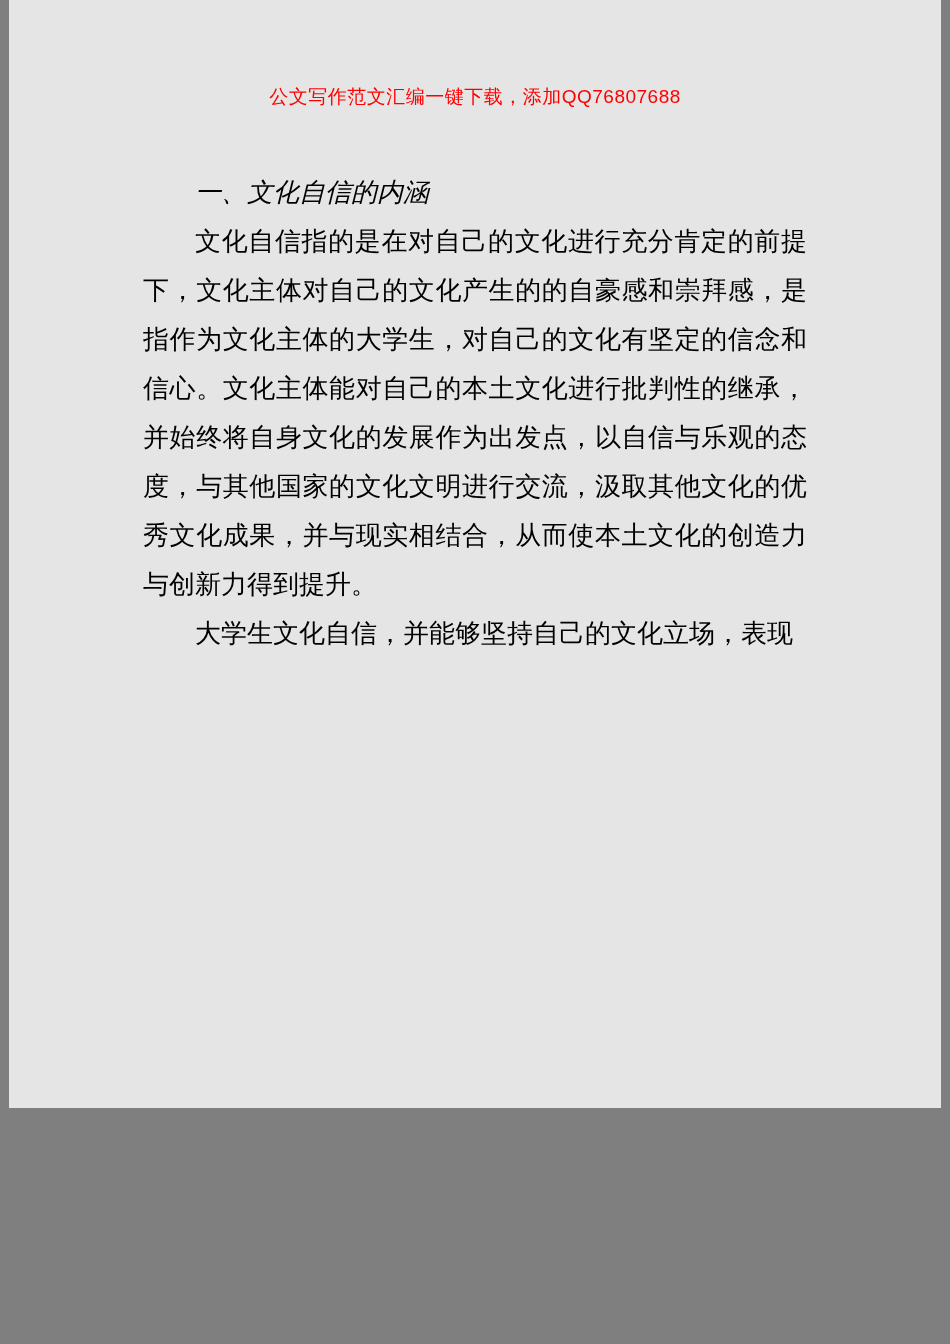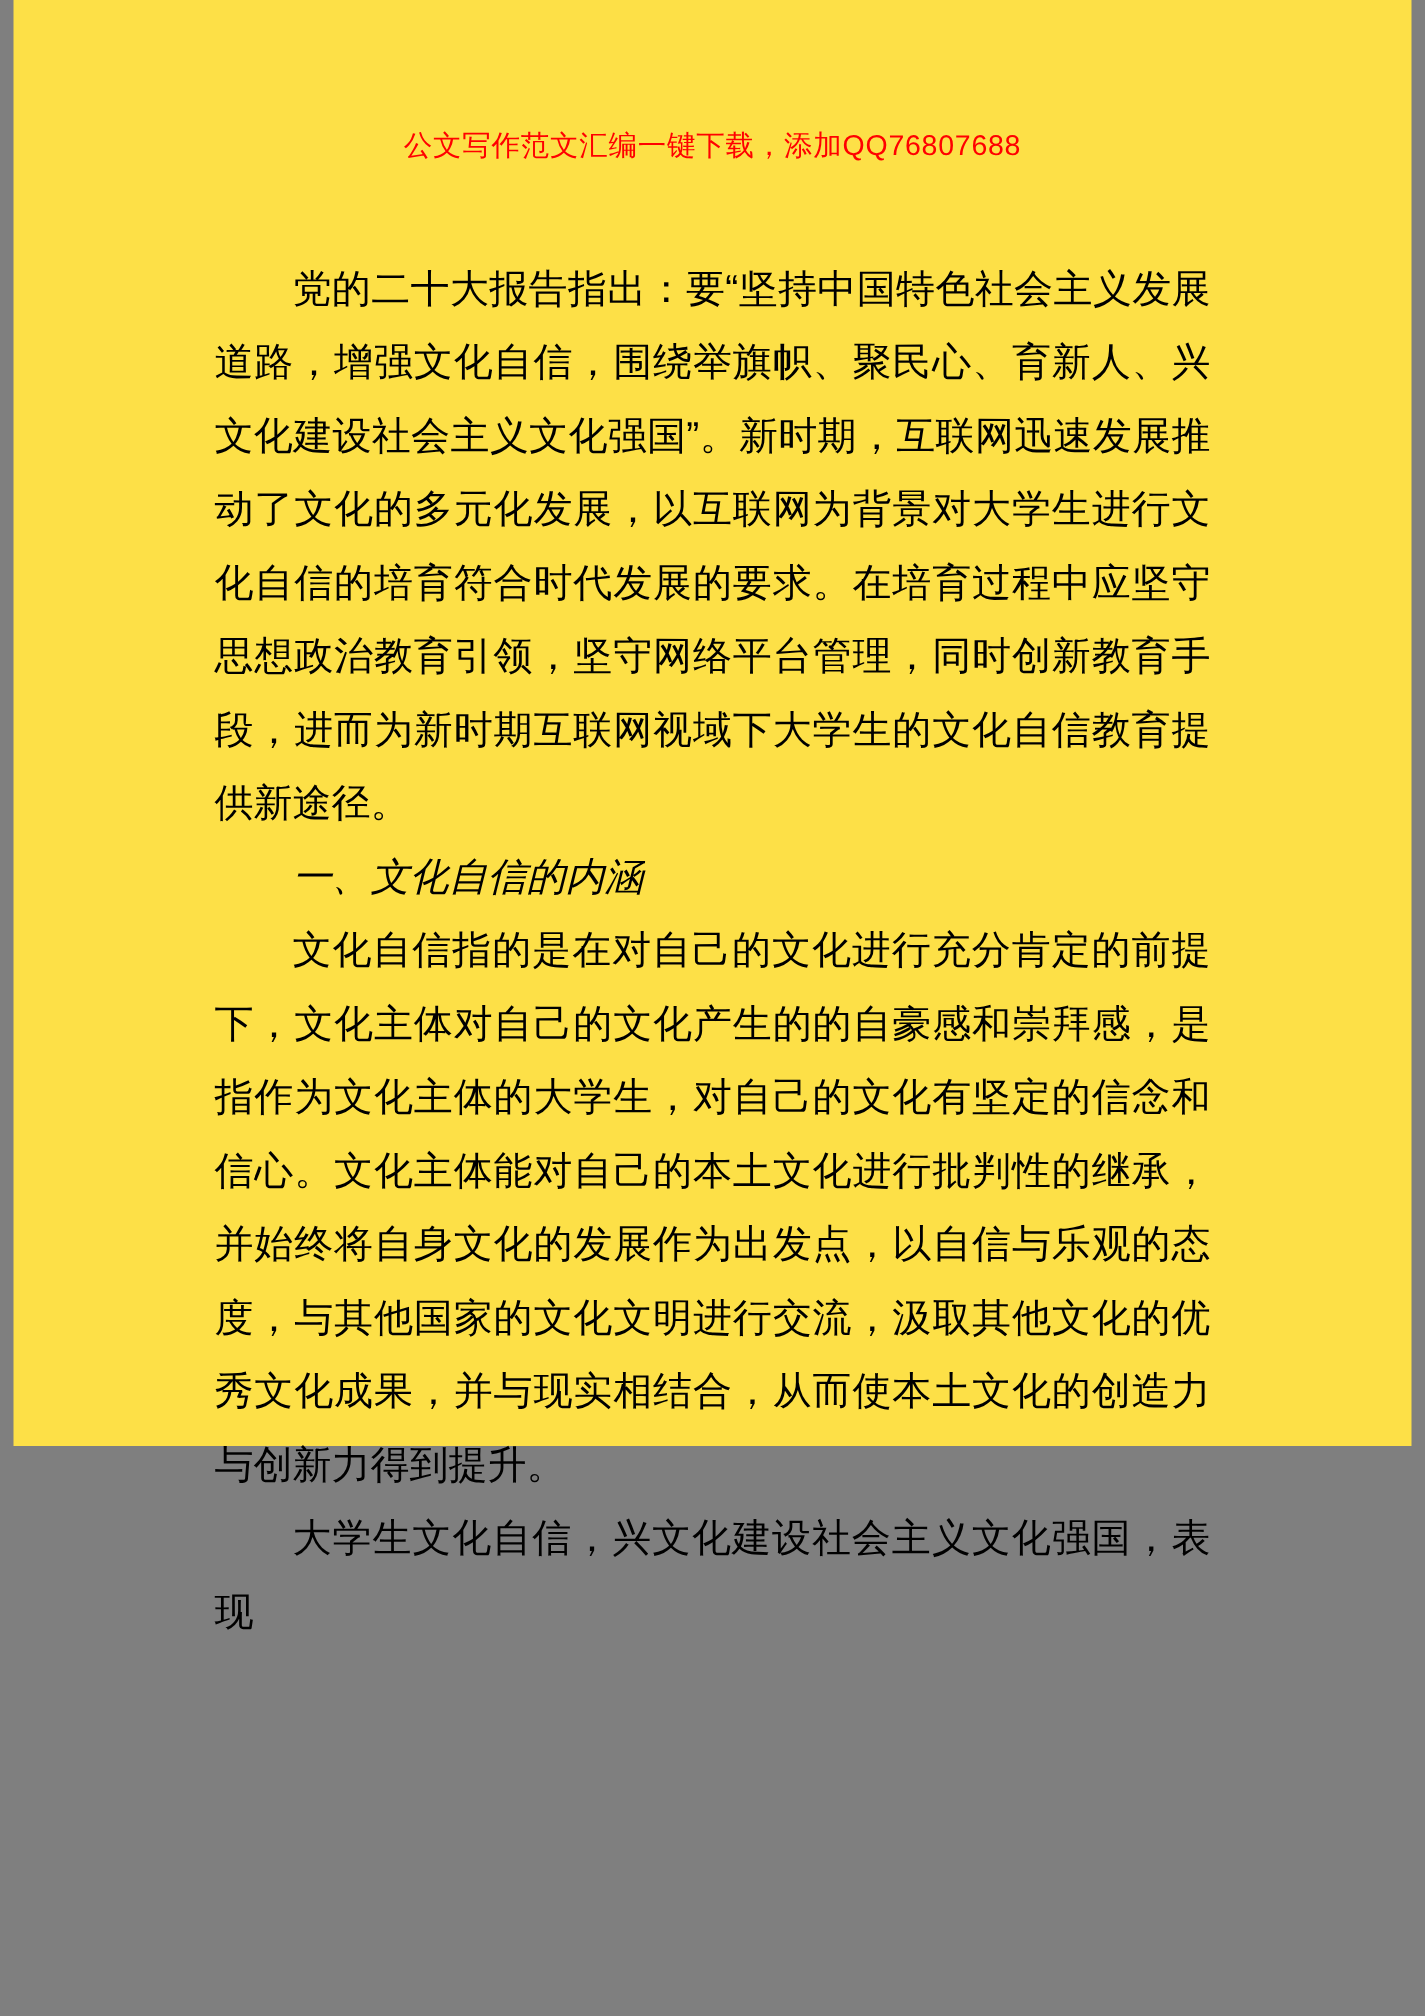--- a/index.html
+++ b/index.html
@@ -4,23 +4,23 @@
 <style>
   * { margin: 0; padding: 0; box-sizing: border-box; }
   html, body { width: 950px; height: 1344px; }
   body {
     background: #7f7f7f;
     font-family: "Liberation Sans", "DejaVu Sans", sans-serif;
     overflow: hidden;
   }
   .page {
     width: 932px;
-    height: 964px;
+    height: 1108px;
     margin: 0 auto;
-    background: #fde047;
+    background: #e5e5e5;
     position: relative;
   }
   .notice {
     padding-top: 84px;
     text-align: center;
     color: #ff0000;
     font-size: 19px;
     letter-spacing: 0.5px;
     font-weight: 400;
   }
@@ -52,19 +52,18 @@
 </style>
 </head>
 <body>
 
 <div class="page">
 
   <div class="notice">公文写作范文汇编一键下载，添加QQ76807688</div>
 
 
   <div class="content">
-    <p>党的二十大报告指出：要“坚持中国特色社会主义发展道路，增强文化自信，围绕举旗帜、聚民心、育新人、兴文化建设社会主义文化强国”。新时期，互联网迅速发展推动了文化的多元化发展，以互联网为背景对大学生进行文化自信的培育符合时代发展的要求。在培育过程中应坚守思想政治教育引领，坚守网络平台管理，同时创新教育手段，进而为新时期互联网视域下大学生的文化自信教育提供新途径。</p>
     <p class="heading">一、文化自信的内涵</p>
     <p>文化自信指的是在对自己的文化进行充分肯定的前提下，文化主体对自己的文化产生的的自豪感和崇拜感，是指作为文化主体的大学生，对自己的文化有坚定的信念和信心。文化主体能对自己的本土文化进行批判性的继承，并始终将自身文化的发展作为出发点，以自信与乐观的态度，与其他国家的文化文明进行交流，汲取其他文化的优秀文化成果，并与现实相结合，从而使本土文化的创造力与创新力得到提升。</p>
-    <p>大学生文化自信，兴文化建设社会主义文化强国，表现</p>
+    <p>大学生文化自信，并能够坚持自己的文化立场，表现</p>
   </div>
 
 </div>
 
 </body></html>

